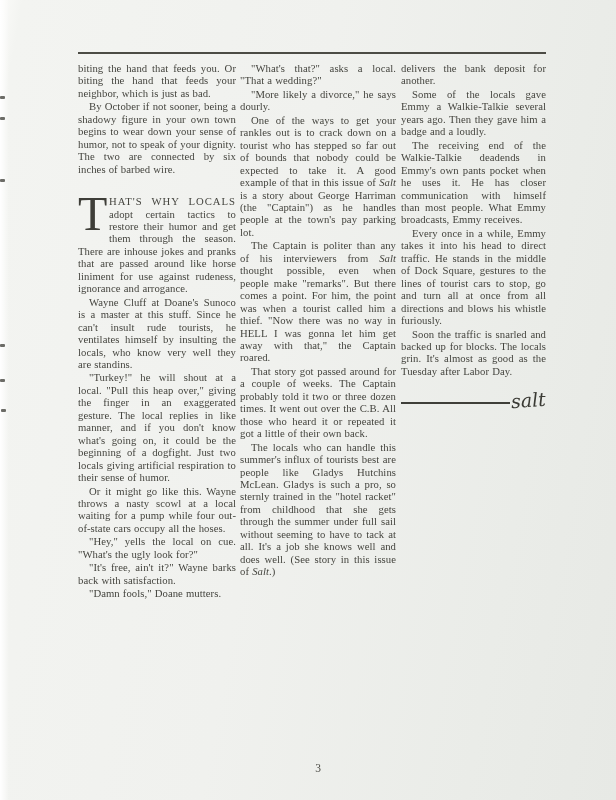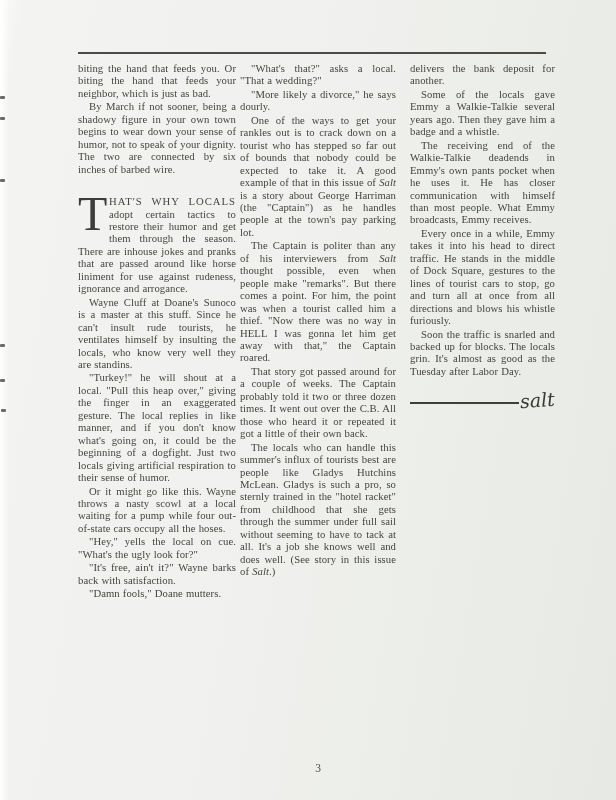--- a/index.html
+++ b/index.html
@@ -20,21 +20,21 @@
   }
   .top-rule {
     position: absolute; left: 78px; top: 52px; width: 468px; height: 2px;
     background: #4c4c45;
   }
   .col {
     position: absolute; top: 62px;
   }
   .col1 { left: 78px;  width: 158px; }
   .col2 { left: 240px; width: 156px; }
-  .col3 { left: 410px; width: 145px; }
+  .col3 { left: 401px; width: 145px; }
   .col p {
     margin: 0 0 1px 0;
     font-size: 10.7px;
     line-height: 12.45px;
     text-align: justify;
     text-indent: 11px;
     letter-spacing: 0.05px;
     word-spacing: 0.4px;
   }
   .paras.cont p:first-child { text-indent: 0; }
@@ -82,21 +82,21 @@
   <div class="speck" style="left:0; top:96px;"></div>
   <div class="speck" style="left:0; top:117px;"></div>
   <div class="speck" style="left:0; top:179px;"></div>
   <div class="speck" style="left:0; top:344px;"></div>
   <div class="speck" style="left:0; top:379px;"></div>
   <div class="speck" style="left:1px; top:409px;"></div>
 
   <div class="col col1">
     <div class="paras cont">
         <p>biting the hand that feeds you. Or biting the hand that feeds your neighbor, which is just as bad.</p>
-        <p>By March if not sooner, being a shadowy figure in your own town begins to wear down your sense of humor, not to speak of your dignity. The two are connected by six inches of barbed wire.</p>
+        <p>By October if not sooner, being a shadowy figure in your own town begins to wear down your sense of humor, not to speak of your dignity. The two are connected by six inches of barbed wire.</p>
       </div>
     <p class="opener">
       <span class="dropcap">T</span><span class="opener-caps">HAT'S WHY LOCALS</span>
       <span>adopt certain tactics to restore their humor and get them through the season. There are inhouse jokes and pranks that are passed around like horse liniment for use against rudeness, ignorance and arrogance.</span>
     </p>
     <div class="paras">
         <p>Wayne Cluff at Doane's Sunoco is a master at this stuff. Since he can't insult rude tourists, he ventilates himself by insulting the locals, who know very well they are standins.</p>
         <p>"Turkey!" he will shout at a local. "Pull this heap over," giving the finger in an exaggerated gesture. The local replies in like manner, and if you don't know what's going on, it could be the beginning of a dogfight. Just two locals giving artificial respiration to their sense of humor.</p>
         <p>Or it might go like this. Wayne throws a nasty scowl at a local waiting for a pump while four out-of-state cars occupy all the hoses.</p>
         <p>"Hey," yells the local on cue. "What's the ugly look for?"</p>
@@ -112,21 +112,21 @@
         <p>One of the ways to get your rankles out is to crack down on a tourist who has stepped so far out of bounds that nobody could be expected to take it. A good example of that in this issue of <i>Salt</i> is a story about George Harriman (the "Captain") as he handles people at the town's pay parking lot.</p>
         <p>The Captain is politer than any of his interviewers from <i>Salt</i> thought possible, even when people make "remarks". But there comes a point. For him, the point was when a tourist called him a thief. "Now there was no way in HELL I was gonna let him get away with that," the Captain roared.</p>
         <p>That story got passed around for a couple of weeks. The Captain probably told it two or three dozen times. It went out over the C.B. All those who heard it or repeated it got a little of their own back.</p>
         <p>The locals who can handle this summer's influx of tourists best are people like Gladys Hutchins McLean. Gladys is such a pro, so sternly trained in the "hotel racket" from childhood that she gets through the summer under full sail without seeming to have to tack at all. It's a job she knows well and does well. (See story in this issue of <i>Salt</i>.)</p>
       </div>
   </div>
 
   <div class="col col3">
     <div class="paras cont">
         <p>delivers the bank deposit for another.</p>
-        <p>Some of the locals gave Emmy a Walkie-Talkie several years ago. Then they gave him a badge and a whistle.</p>
+        <p>Some of the locals gave Emmy a Walkie-Talkie several years ago. Then they gave him a badge and a loudly.</p>
         <p>The receiving end of the Walkie-Talkie deadends in Emmy's own pants pocket when he uses it. He has closer communication with himself than most people. What Emmy broadcasts, Emmy receives.</p>
         <p>Every once in a while, Emmy takes it into his head to direct traffic. He stands in the middle of Dock Square, gestures to the lines of tourist cars to stop, go and turn all at once from all directions and blows his whistle furiously.</p>
         <p>Soon the traffic is snarled and backed up for blocks. The locals grin. It's almost as good as the Tuesday after Labor Day.</p>
       </div>
     <div class="sig-row">
       <div class="sig-line"></div>
       <span class="sig-text">salt</span>
     </div>
   </div>
 

